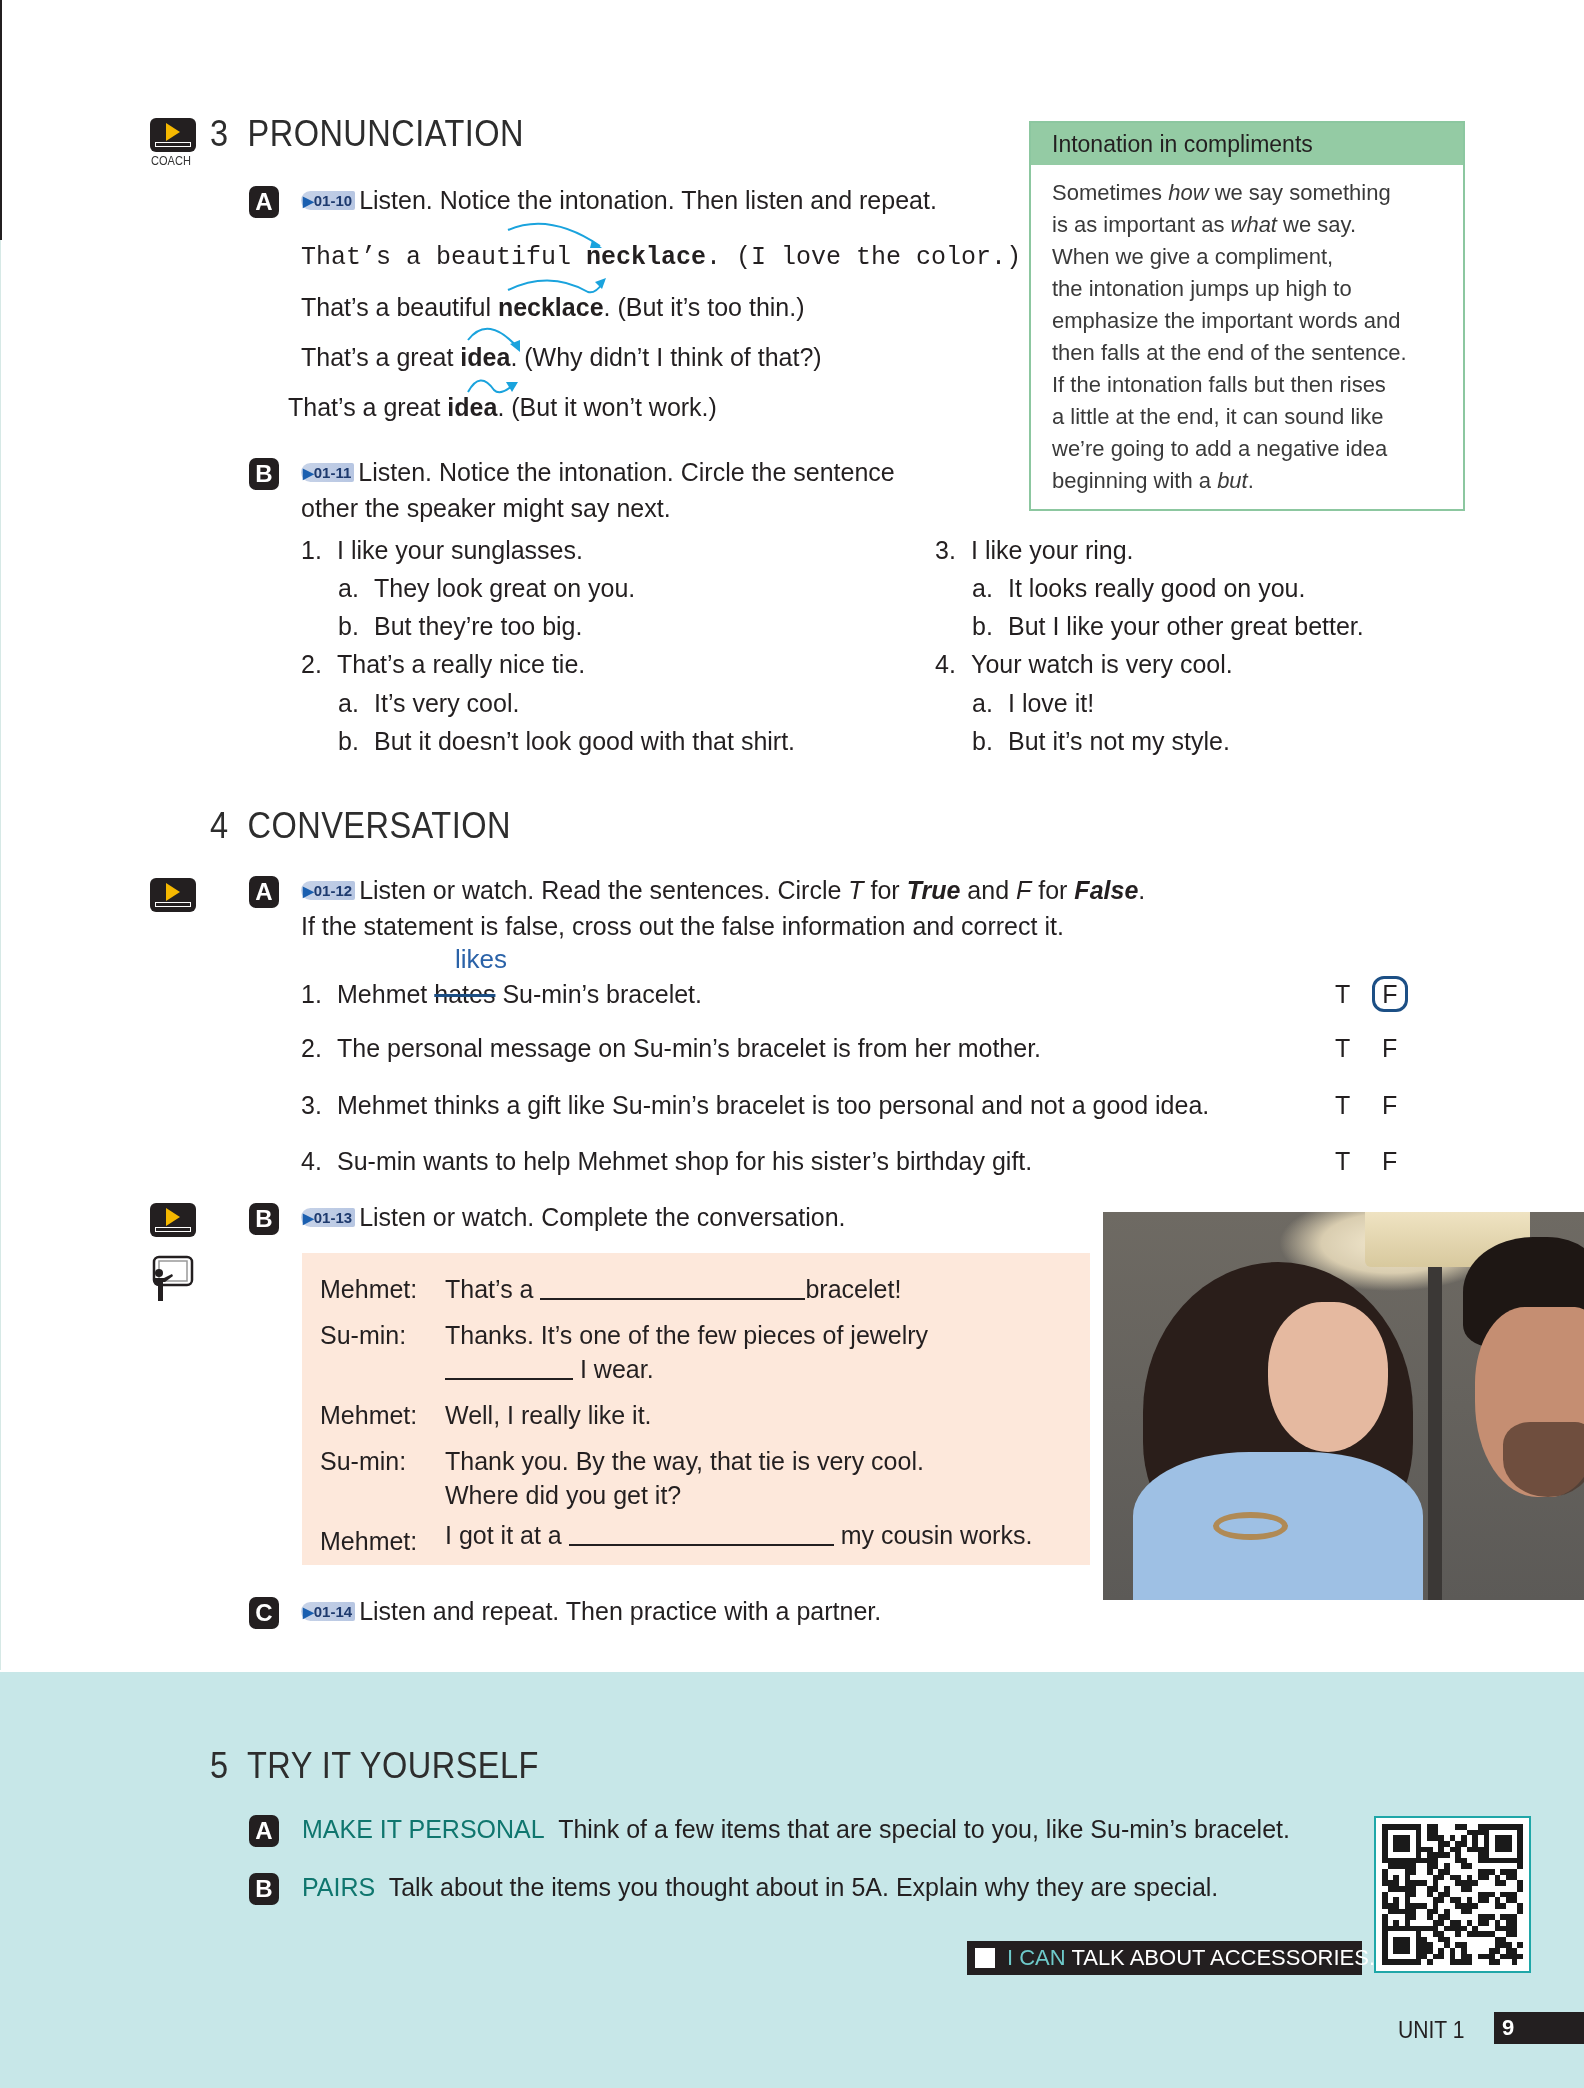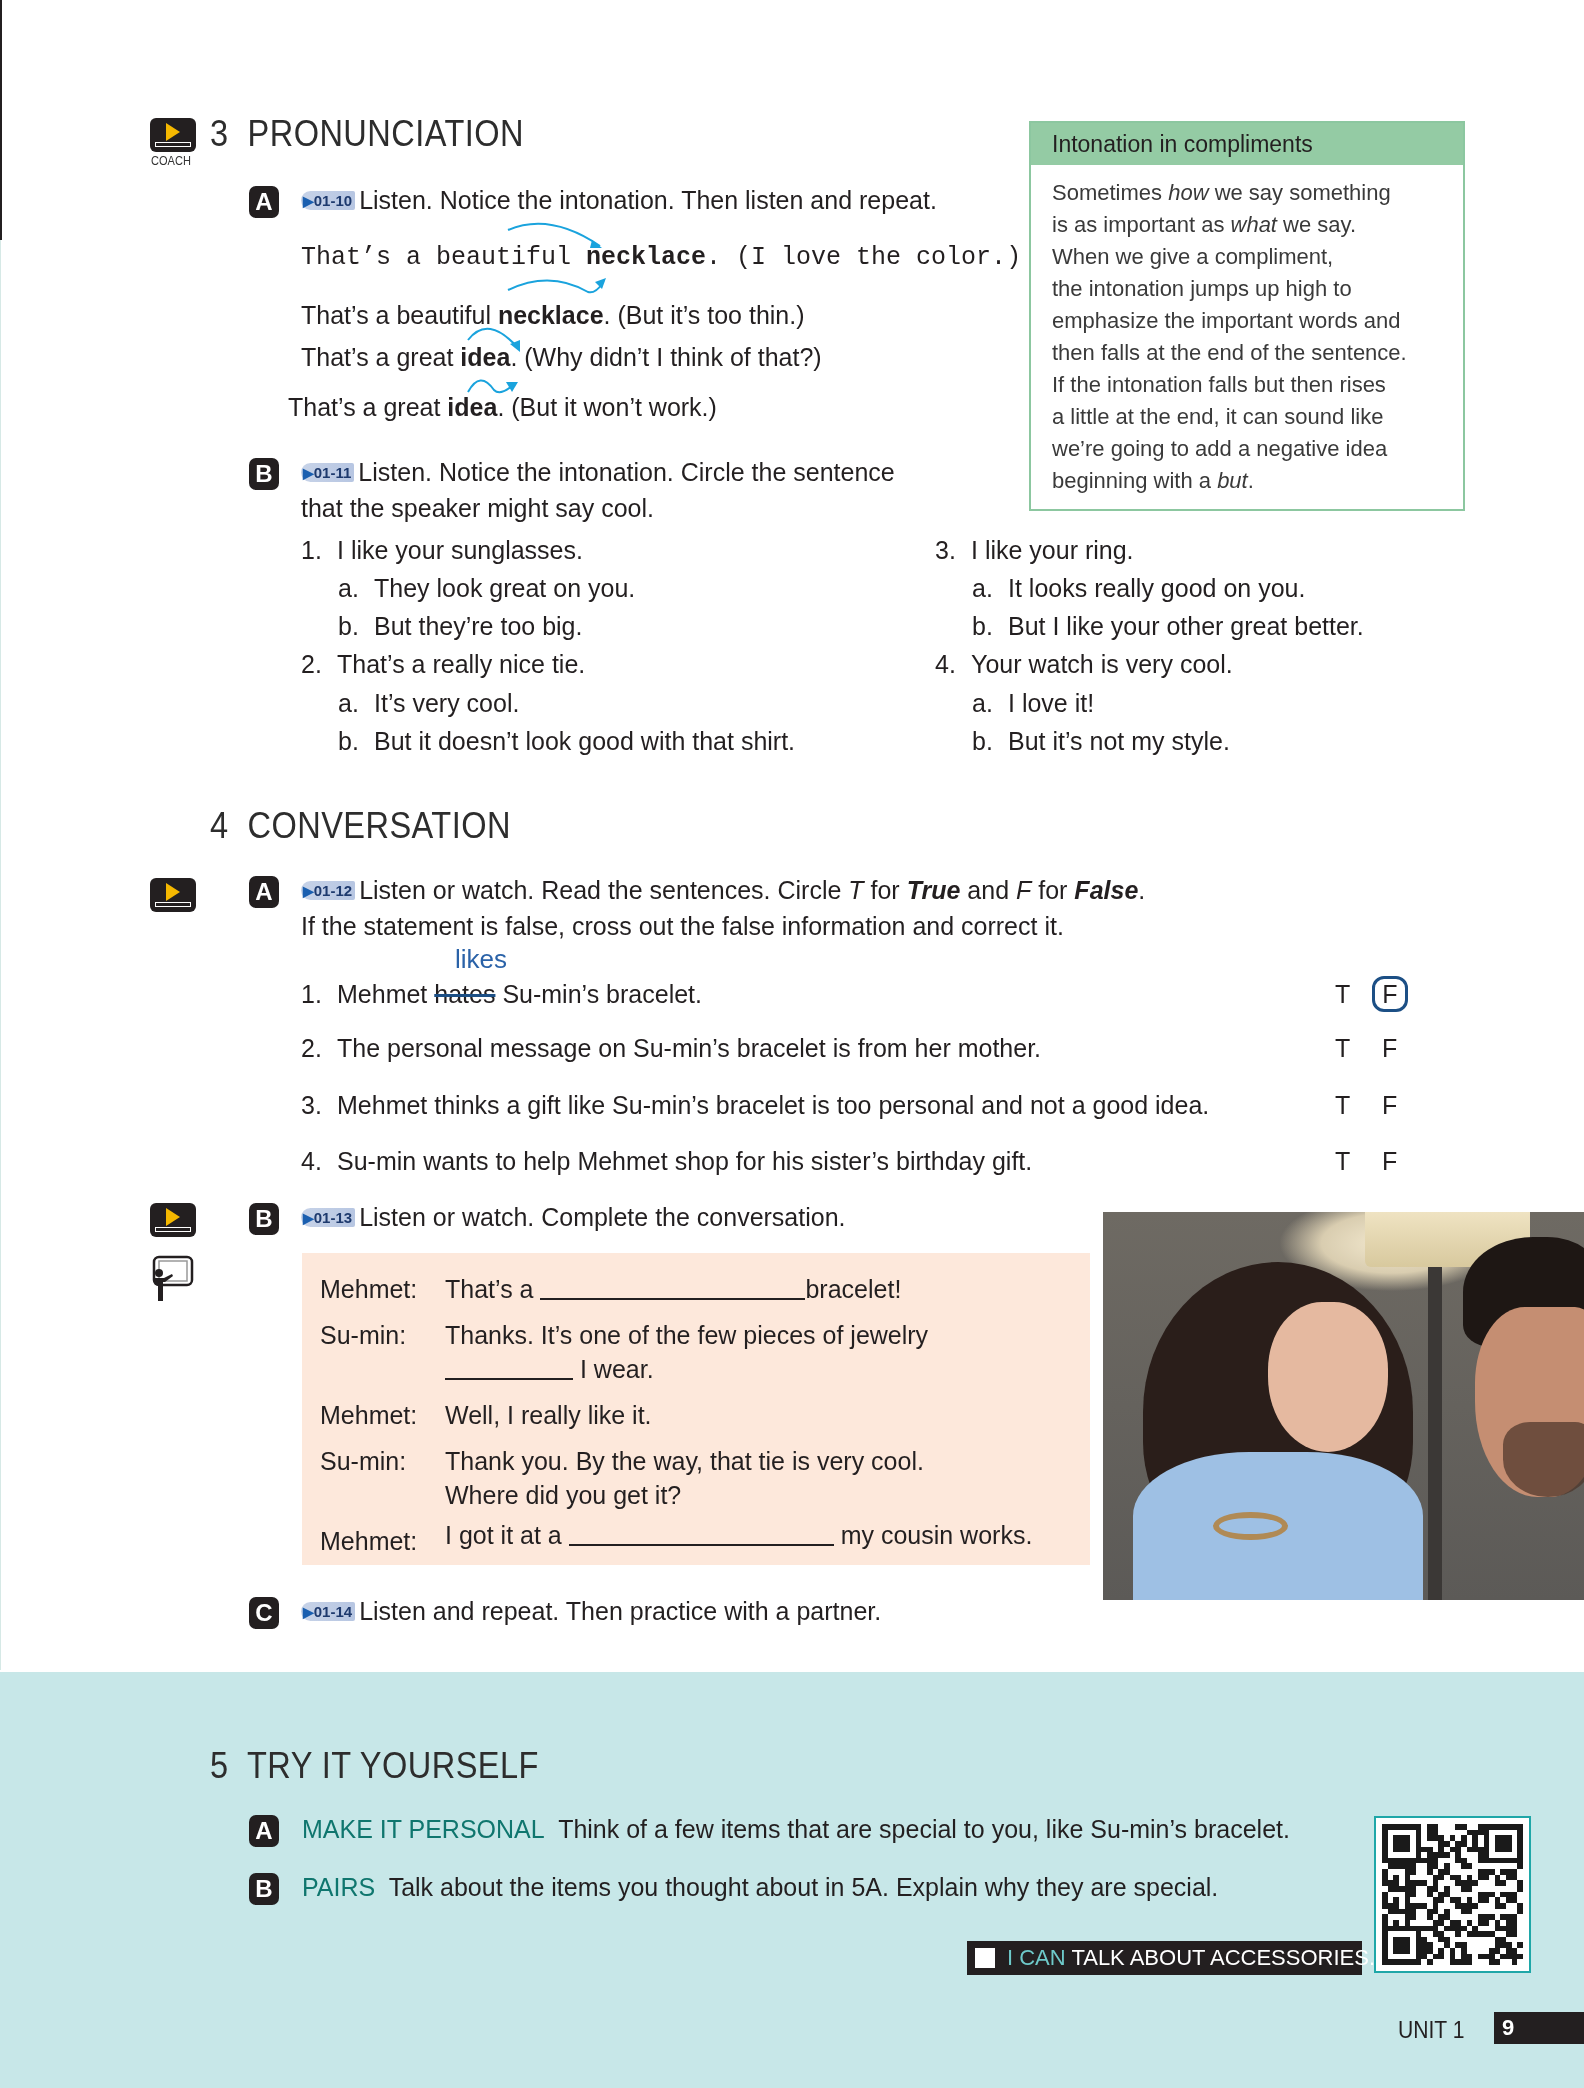--- a/index.html
+++ b/index.html
@@ -100,21 +100,21 @@
 <svg class="arrow" style="left:450px; top:318px;" width="120" height="40">
     <path d="M18 22 Q38 -4 68 30" stroke="#1aa3dd" stroke-width="2" fill="none"></path>
     <path d="M60 26 L70 34 L70 22 Z" fill="#1aa3dd"></path>
   </svg>
 <svg class="arrow" style="left:450px; top:368px;" width="120" height="40">
     <path d="M18 24 Q30 2 44 22 Q50 28 62 18" stroke="#1aa3dd" stroke-width="2" fill="none"></path>
     <path d="M56 14 L68 14 L62 24 Z" fill="#1aa3dd"></path>
   </svg>
 
 <div class="body" style="left:301px; top:243px;font-family:Liberation Mono, monospace;"><span>That’s a beautiful </span><b>necklace</b><span>. (I love the color.)</span></div>
-<div class="body" style="left:301px; top:293px;margin-top:8px;"><span>That’s a beautiful </span><b>necklace</b><span>. (But it’s too thin.)</span></div>
+<div class="body" style="left:301px; top:293px;"><span>That’s a beautiful </span><b>necklace</b><span>. (But it’s too thin.)</span></div>
 <div class="body" style="left:301px; top:343px;"><span>That’s a great </span><b>idea</b><span>. (Why didn’t I think of that?)</span></div>
 <div class="body" style="left:288px; top:393px;"><span>That’s a great </span><b>idea</b><span>. (But it won’t work.)</span></div>
 
 <div class="tipbox">
   <div class="head">Intonation in compliments</div>
   <div class="text" id="tip-text">
       <div>Sometimes <i>how</i> we say something</div>
       <div>is as important as <i>what</i> we say.</div>
       <div>When we give a compliment,</div>
       <div>the intonation jumps up high to</div>
@@ -124,21 +124,21 @@
       <div>a little at the end, it can sound like</div>
       <div>we’re going to add a negative idea</div>
       <div>beginning with a <i>but</i>.</div>
     </div>
 </div>
 
 <div class="letter" style="left:249px; top:458px;">B</div>
 <div class="instr" style="left:301px; top:458px;">
   <span class="track"><span class="play">▶</span><span>01-11</span></span><span>Listen. Notice the intonation. Circle the sentence</span>
 </div>
-<div class="instr" style="left:301px; top:494px;">that the speaker might say cool.</div>
+<div class="instr" style="left:301px; top:494px;">other the speaker might say next.</div>
 
 <div class="list-item" style="left:301px; top:536px;"><span class="num">1.</span><span>I like your sunglasses.</span></div>
 <div class="list-item" style="left:338px; top:574px;"><span class="sub">a.</span><span>They look great on you.</span></div>
 <div class="list-item" style="left:338px; top:612px;"><span class="sub">b.</span><span>But they’re too big.</span></div>
 <div class="list-item" style="left:301px; top:650px;"><span class="num">2.</span><span>That’s a really nice tie.</span></div>
 <div class="list-item" style="left:338px; top:689px;"><span class="sub">a.</span><span>It’s very cool.</span></div>
 <div class="list-item" style="left:338px; top:727px;"><span class="sub">b.</span><span>But it doesn’t look good with that shirt.</span></div>
 
 <div class="list-item" style="left:935px; top:536px;"><span class="num">3.</span><span>I like your ring.</span></div>
 <div class="list-item" style="left:972px; top:574px;"><span class="sub">a.</span><span>It looks really good on you.</span></div>

